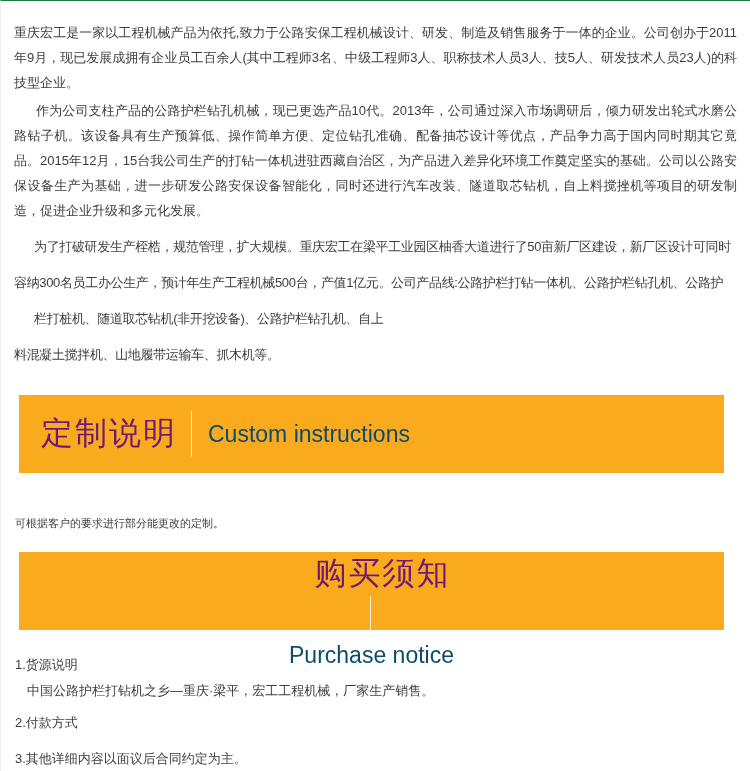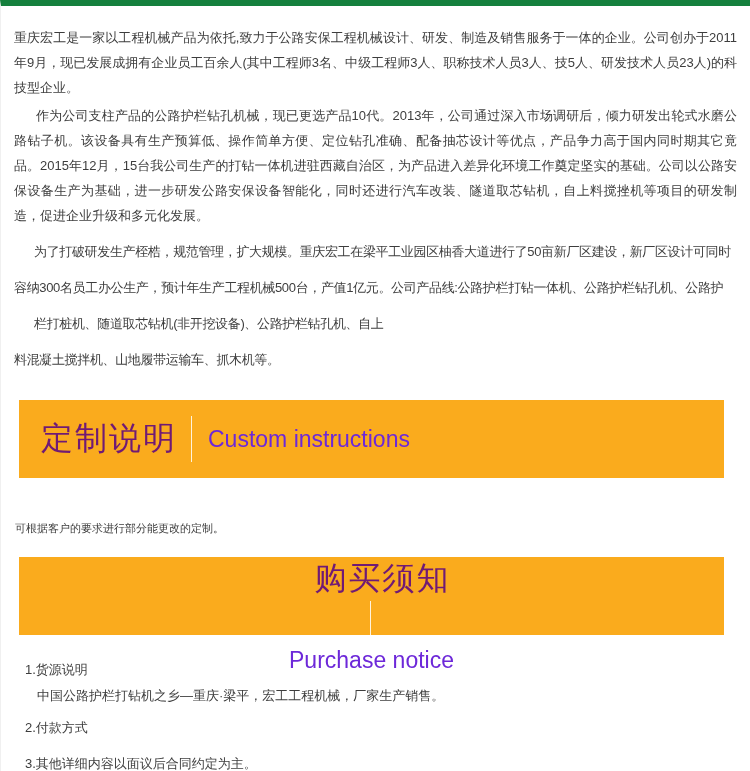--- a/index.html
+++ b/index.html
@@ -1,20 +1,20 @@
 <!DOCTYPE html>
 <html><head>
 <meta charset="utf-8">
 <style>
   html,body{margin:0;padding:0;background:#ffffff;}
   .page{
     position:relative;
     width:750px;height:771px;
     background:#ffffff;
-    border-top:6px solid #15803d;
+    border-top:1px solid #15803d;
     border-left:1px solid #f0f0f0;
     box-sizing:border-box;
     overflow:hidden;
     font-family:"Liberation Sans","DejaVu Sans",sans-serif;
     color:#3d3d3d;
   }
   .content{
     padding:19px 13px 0 13px;
     font-size:13px;
     line-height:25px;
@@ -44,31 +44,31 @@
     white-space:nowrap;
   }
   .banner-divider{
     width:1px;height:46px;
     background:rgba(255,255,255,0.85);
     margin:0 16px 0 14px;
     flex:0 0 auto;
   }
   .banner-en{
     font-size:23px;
-    color:#6d28d9;
+    color:#0c4a6e;
     white-space:nowrap;
   }
   .custom-note{
     margin:38px 13px 0 14px;
     font-size:11px;
     line-height:25px;
   }
   .banner.second{margin-top:16px;flex-direction:column;}
   .notices{
-    margin:22px 13px 0 24px;
+    margin:22px 13px 0 14px;
     font-size:13px;
     line-height:26px;
   }
   .notice-item{margin:0 0 6px 0;}
   .notice-item.last{margin-top:10px;}
   .notice-heading{white-space:nowrap;}
   .notice-detail{padding-left:12px;white-space:nowrap;}
 </style>
 </head>
 <body>

